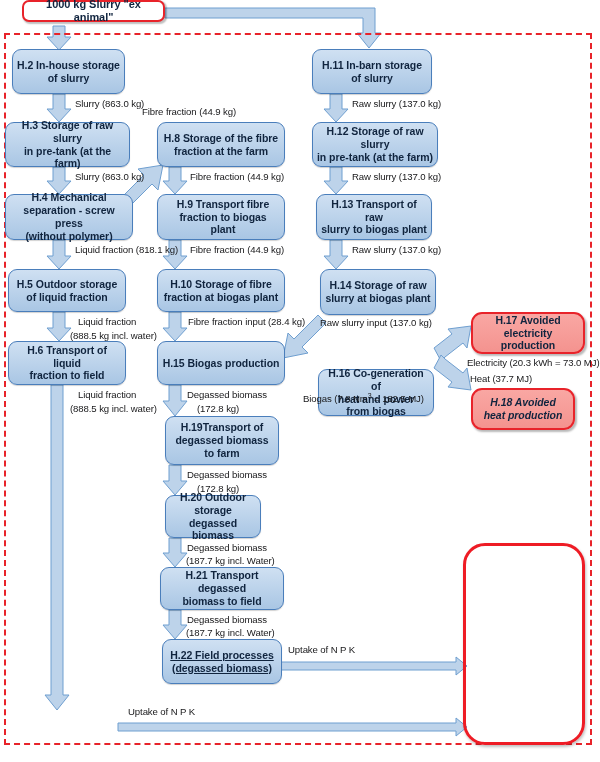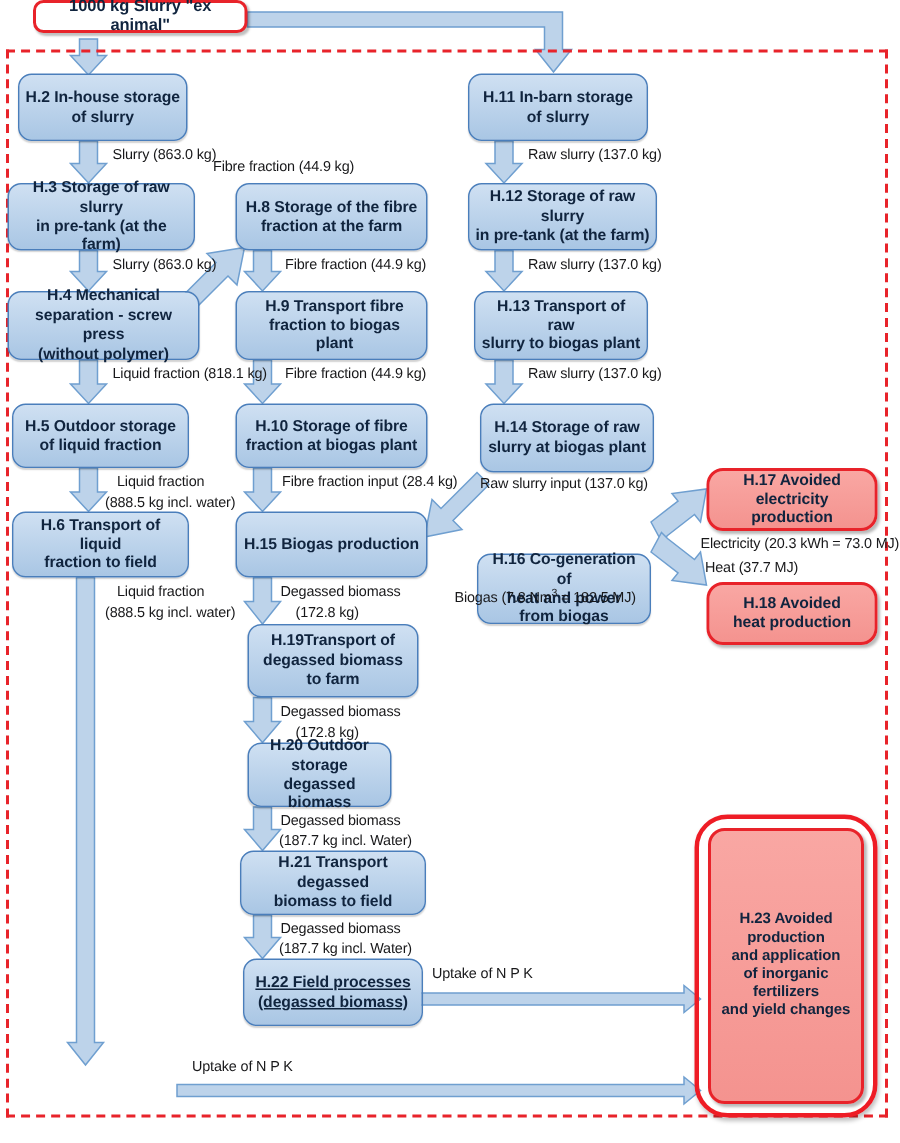--- a/index.html
+++ b/index.html
@@ -231,28 +231,25 @@
   </div>
 
   <div class="node" style="left:318px; top:338px; width:116px; height:47px;margin-top:31px;">
     <span>H.16 Co-generation of<br>heat and power<br>from biogas</span>
   </div>
 
   <div class="node avoided" style="left:471px; top:312px; width:114px; height:42px;">
     <span>H.17 Avoided<br>electricity production</span>
   </div>
 
-  <div class="node avoided" style="left:471px; top:388px; width:114px; height:42px;">
+  <div class="node avoided" style="left:471px; top:388px; width:104px; height:42px;font-style:italic;">
     <span>H.18 Avoided<br>heat production</span>
   </div>
 
   <div class="capsule" style="left:463px; top:543px; width:122px; height:202px;"></div>
-  <div class="node avoided" style="left:472px; top:552px; width:104px; height:184px; font-size:10px;">
-    <span>H.23 Avoided<br>production<br>and application<br>of inorganic fertilizers<br>and yield changes</span>
-  </div>
 
   <div class="flabel" style="left:75px; top:99px;">Slurry (863.0 kg)</div>
   <div class="flabel" style="left:75px; top:172px;">Slurry (863.0 kg)</div>
   <div class="flabel" style="left:75px; top:245px;">Liquid fraction (818.1 kg)</div>
   <div class="flabel" style="left:78px; top:317px;">Liquid fraction</div>
   <div class="flabel" style="left:70px; top:331px;">(888.5 kg incl. water)</div>
   <div class="flabel" style="left:78px; top:390px;">Liquid fraction</div>
   <div class="flabel" style="left:70px; top:404px;">(888.5 kg incl. water)</div>
 
   <div class="flabel" style="left:142px; top:107px;">Fibre fraction (44.9 kg)</div>

